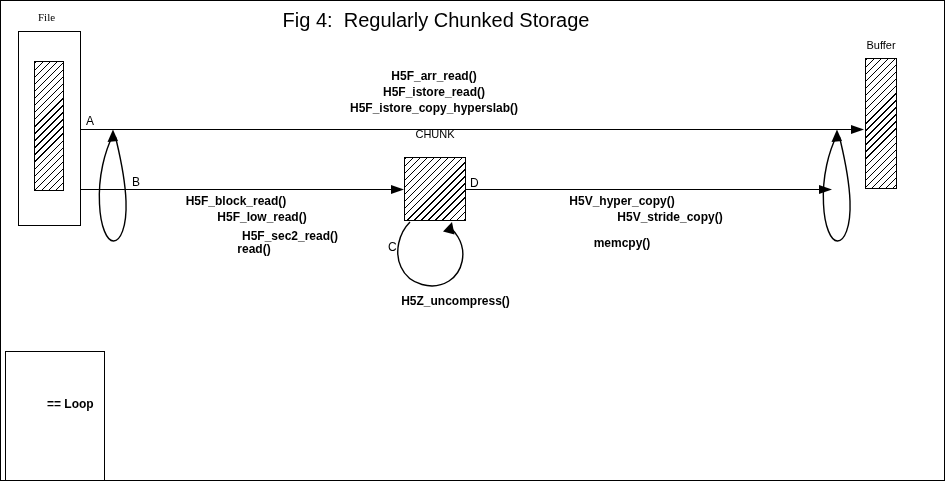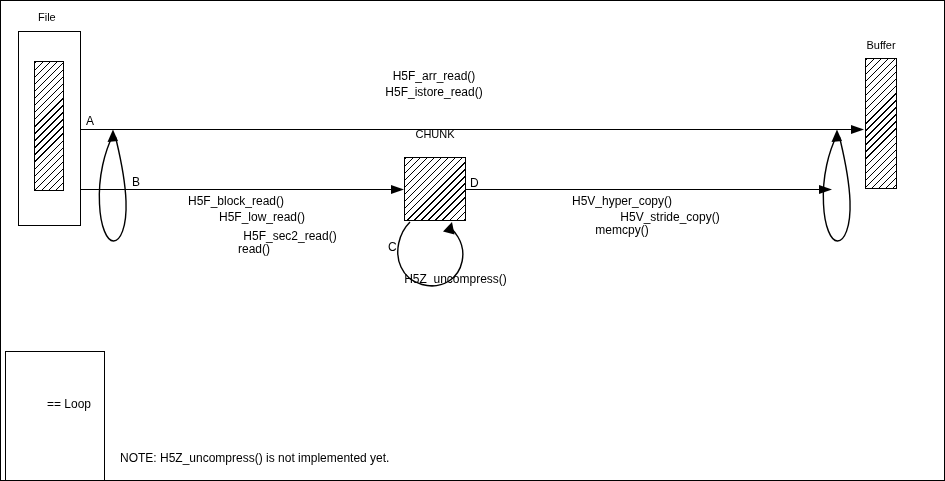--- a/index.html
+++ b/index.html
@@ -16,21 +16,21 @@
   }
   svg.layer { position: absolute; left: 0; top: 0; }
   .title {
     position: absolute;
     left: 435px; top: 8px;
     transform: translateX(-50%);
     font-size: 20px;
     white-space: pre;
   }
   .lbl { position: absolute; font-size: 11px; white-space: nowrap; }
-  .fn  { position: absolute; font-size: 12px; white-space: nowrap; }
+  .fn  { position: absolute; font-size: 12px; white-space: nowrap; font-weight: bold; }
   .center { transform: translateX(-50%); }
   .edge-letter { position: absolute; font-size: 12px; }
   .box { position: absolute; border: 1px solid #000000; background: #ffffff; }
   .hatch {
     position: absolute;
     border: 1px solid #000000;
     background-color: #ffffff;
     background-image: repeating-linear-gradient(135deg, #000 0, #000 1px, transparent 1px, transparent 5px);
   }
   .note { position: absolute; font-size: 12px; white-space: nowrap; }
@@ -61,48 +61,49 @@
 
     <path d="M 409 221 C 398 232, 393 251, 400 266 C 408 284, 432 290, 448 280
              C 462 271, 466 251, 457 236 C 454.5 232, 452 229, 449.5 226.5" fill="none" stroke="#000" stroke-width="1.4"></path>
     <polygon points="451,221 442,230.5 453.5,233.5" fill="#000"></polygon>
 
     <path d="M 24 365 C 15 390, 7.5 419, 9 445 C 10 466, 18 477, 25 477
              C 32 477, 40 463, 38.5 436 C 37 409, 31.5 385, 27.5 369" fill="none" stroke="#000" stroke-width="1.4"></path>
     <polygon points="25,359.5 19,372.5 30,371.5" fill="#000"></polygon>
   </svg>
 
+  <div class="title">Fig 4:  Regularly Chunked Storage</div>
 
-  <div class="lbl" style="left:37px; top:10px;">File</div>
+  <div class="lbl" style="left:37px; top:10px;font-family:Liberation Serif, serif;">File</div>
   <div class="box" style="left:17px; top:30px; width:63px; height:195px;"></div>
   <div class="hatch" style="left:33px; top:60px; width:30px; height:130px;"></div>
 
   <div class="lbl center" style="left:880px; top:38px;">Buffer</div>
   <div class="hatch" style="left:864px; top:57px; width:32px; height:131px;"></div>
 
   <div class="lbl center" style="left:434px; top:127px;">CHUNK</div>
   <div class="hatch" style="left:403px; top:156px; width:62px; height:64px;"></div>
 
   <div class="edge-letter" style="left:85px; top:113px;">A</div>
   <div class="edge-letter" style="left:131px; top:174px;">B</div>
   <div class="edge-letter" style="left:387px; top:239px;">C</div>
   <div class="edge-letter" style="left:469px; top:175px;">D</div>
 
   <div class="fn center" style="left:433px; top:68px;">H5F_arr_read()</div>
   <div class="fn center" style="left:433px; top:84px;">H5F_istore_read()</div>
+  <div class="fn center" style="left:433px; top:100px;">H5F_istore_copy_hyperslab()</div>
 
   <div class="fn center" style="left:235px; top:193px;">H5F_block_read()</div>
   <div class="fn center" style="left:241px; top:209px;margin-left:20px;">H5F_low_read()</div>
   <div class="fn center" style="left:241px; top:228px;margin-left:48px;">H5F_sec2_read()</div>
   <div class="fn center" style="left:253px; top:241px;">read()</div>
 
   <div class="fn center" style="left:621px; top:193px;">H5V_hyper_copy()</div>
   <div class="fn center" style="left:621px; top:209px;margin-left:48px;">H5V_stride_copy()</div>
-  <div class="fn center" style="left:621px; top:222px;">memcpy()</div>
+  <div class="fn center" style="left:621px; top:235px;">memcpy()</div>
 
-  <div class="fn center" style="left:434px; top:271px;padding-left:41px;">H5Z_uncompress()</div>
+  <div class="fn center" style="left:434px; top:293px;padding-left:41px;">H5Z_uncompress()</div>
 
   <div class="box" style="left:4px; top:350px; width:100px; height:130px;"></div>
   <div class="fn" style="left:46px; top:396px;">== Loop</div>
 
-  <div class="note" style="left:119px; top:450px;">NOTE: H5Z_uncompress() is not implemented yet.</div>
 
 </div>
 
 </body></html>

